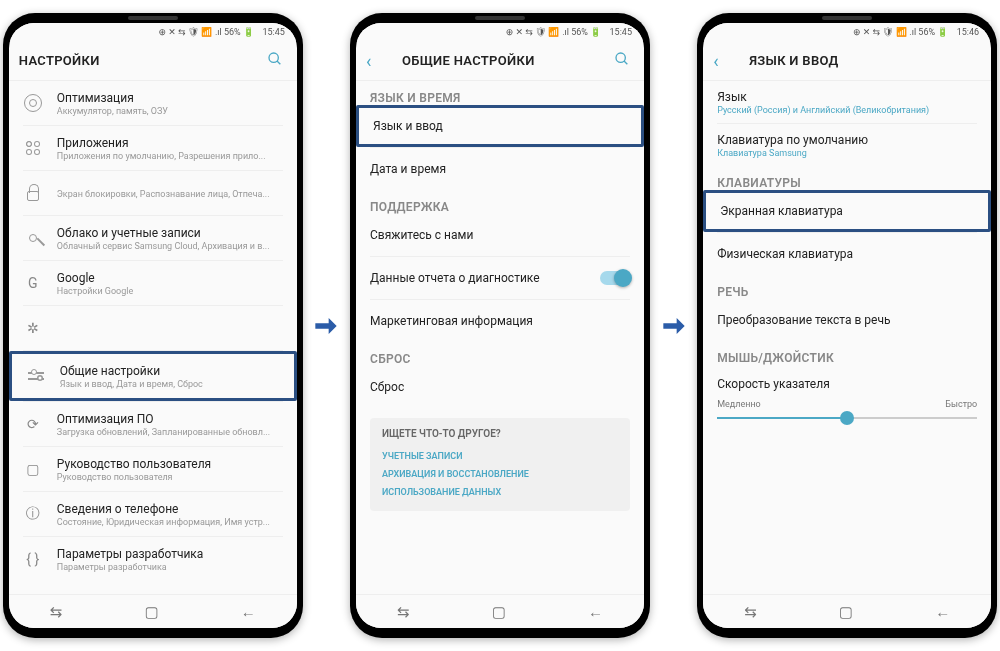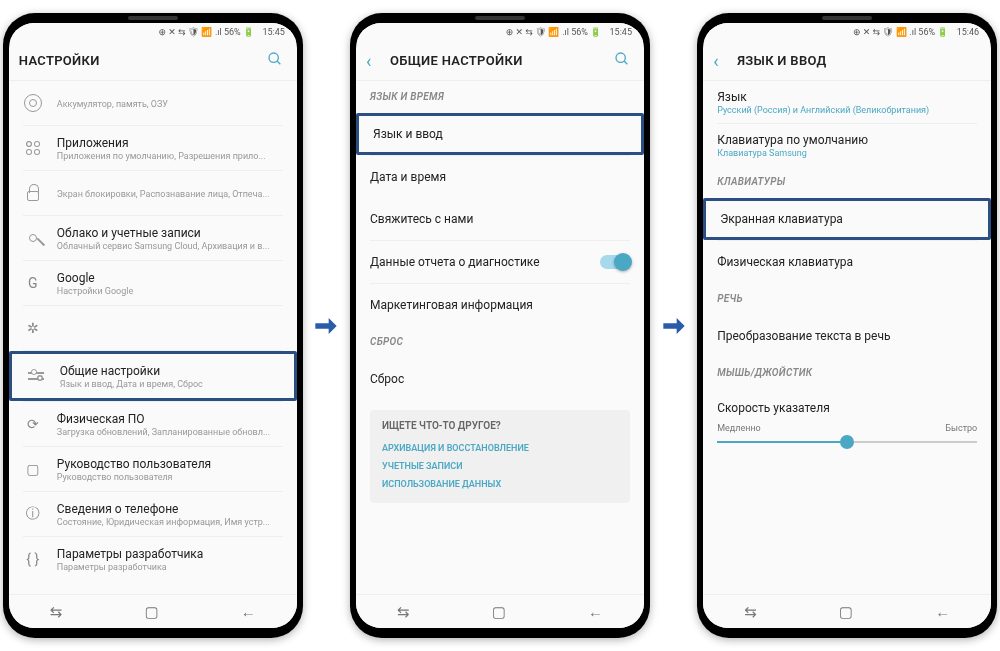--- a/index.html
+++ b/index.html
@@ -29,30 +29,30 @@
     width: 100%; height: 100%; background: #fafafa;
     border-radius: 25px; overflow: hidden; display: flex; flex-direction: column;
   }
   .status-bar {
     height: 18px; background: #fafafa; color: #555;
     font-size: 9px; display: flex; justify-content: flex-end; align-items: center;
     padding: 0 12px; gap: 3px;
   }
   .header {
     height: 40px; display: flex; align-items: center; padding: 0 10px;
-    border-bottom: 1px solid #eee; gap: 4px;
+    border-bottom: 1px solid #eee; gap: 16px;
   }
   .back-btn { width: 20px; color: #4ba8c5; font-size: 18px; cursor: pointer; }
   .header-title { flex: 1; font-size: 13px; font-weight: 600; color: #222; letter-spacing: 0.3px; }
   .search-btn { width: 20px; color: #4ba8c5; font-size: 15px; }
   .content { flex: 1; overflow-y: auto; background: #fafafa; }
   .content::-webkit-scrollbar { width: 0; }
   .section-header {
-    font-size: 10px; color: #888; font-weight: 600; letter-spacing: 0.3px;
-    padding: 10px 14px 11px; text-transform: uppercase; font-style: italic;
+    font-size: 12px; color: #888; font-weight: 600; letter-spacing: 0.3px;
+    padding: 10px 14px 0; text-transform: uppercase;
   }
   .item {
     display: flex; align-items: center; padding: 8px 14px;
     background: #fafafa; min-height: 42px; cursor: pointer;
   }
   .item.with-icon { padding-left: 10px; }
   .item-icon {
     width: 28px; height: 28px; flex-shrink: 0; margin-right: 10px;
     display: flex; align-items: center; justify-content: center;
     color: #888; font-size: 14px;
@@ -124,20 +124,21 @@
             <line x1="20" y1="20" x2="15" y2="15"></line>
           </svg>
       </div>
     </div>
     <div class="content">
       <div class="item with-icon">
         <div class="item-icon">
             <div class="ico-circle"></div>
           </div>
         <div class="item-body">
+            <div class="item-title">Оптимизация</div>
             <div class="item-sub">Аккумулятор, память, ОЗУ</div>
           </div>
       </div>
         <div class="divider"></div>
       <div class="item with-icon">
         <div class="item-icon">
             <div class="ico-grid"></div>
           </div>
         <div class="item-body">
             <div class="item-title">Приложения</div>
@@ -182,21 +183,21 @@
           </div>
         <div class="item-body">
             <div class="item-title">Общие настройки</div>
             <div class="item-sub">Язык и ввод, Дата и время, Сброс</div>
           </div>
       </div>
         <div class="divider"></div>
       <div class="item with-icon">
         <div class="item-icon">⟳</div>
         <div class="item-body">
-            <div class="item-title">Физическая ПО</div>
+            <div class="item-title">Оптимизация ПО</div>
             <div class="item-sub">Загрузка обновлений, Запланированные обновл...</div>
           </div>
       </div>
         <div class="divider"></div>
       <div class="item with-icon">
         <div class="item-icon">▢</div>
         <div class="item-body">
             <div class="item-title">Руководство пользователя</div>
             <div class="item-sub">Руководство пользователя</div>
           </div>
@@ -254,20 +255,21 @@
           <div class="item-body">
             <div class="item-title">Язык и ввод</div>
           </div>
         </div>
       <div class="divider"></div>
       <div class="item">
           <div class="item-body">
             <div class="item-title">Дата и время</div>
           </div>
         </div>
+      <div class="section-header">ПОДДЕРЖКА</div>
       <div class="item">
           <div class="item-body">
             <div class="item-title">Свяжитесь с нами</div>
           </div>
         </div>
       <div class="divider"></div>
       <div class="item">
         <div class="item-body">
             <div class="item-title">Данные отчета о диагностике</div>
           </div>
@@ -280,22 +282,22 @@
           </div>
         </div>
       <div class="section-header">СБРОС</div>
       <div class="item">
           <div class="item-body">
             <div class="item-title">Сброс</div>
           </div>
         </div>
       <div class="suggestion-box">
         <div class="suggestion-title">ИЩЕТЕ ЧТО-ТО ДРУГОЕ?</div>
+        <div class="suggestion-link">УЧЕТНЫЕ ЗАПИСИ</div>
         <div class="suggestion-link">АРХИВАЦИЯ И ВОССТАНОВЛЕНИЕ</div>
-        <div class="suggestion-link">УЧЕТНЫЕ ЗАПИСИ</div>
         <div class="suggestion-link">ИСПОЛЬЗОВАНИЕ ДАННЫХ</div>
       </div>
     </div>
     <div class="nav-bar">
       <span class="nav-btn">⇆</span>
       <span class="nav-btn">▢</span>
       <span class="nav-btn">←</span>
     </div>
   </div>
 </div>

